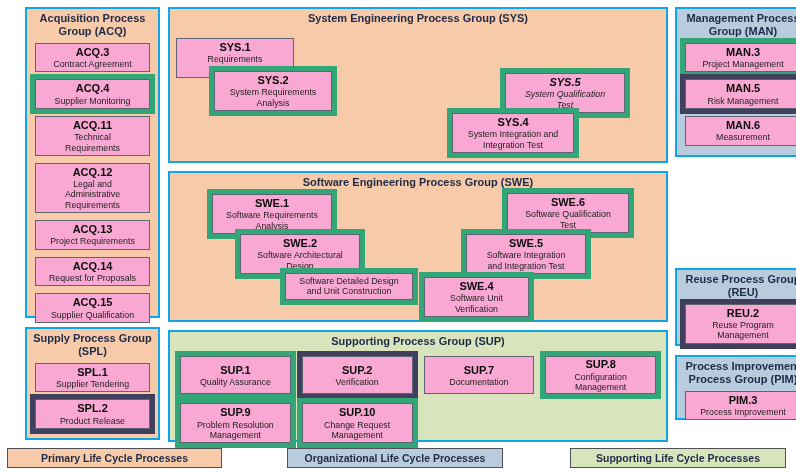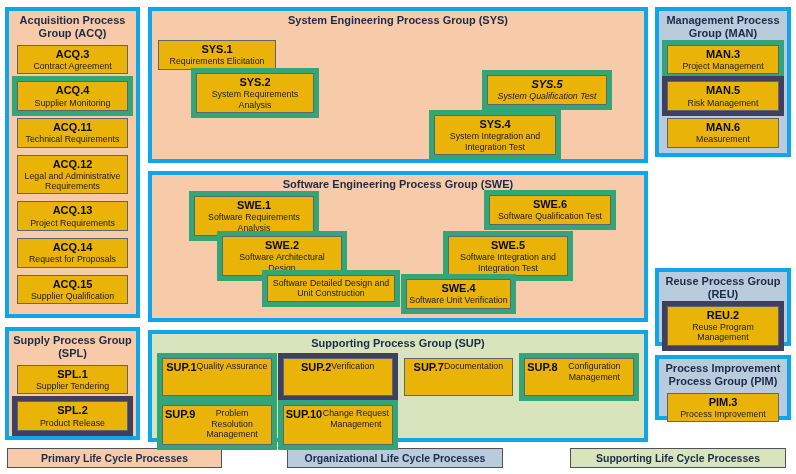--- a/index.html
+++ b/index.html
@@ -1,32 +1,32 @@
 <!DOCTYPE html>
 <html><head>
 <meta charset="utf-8">
 <style>
   html,body { margin:0; padding:0; background:#ffffff; }
   .canvas {
     position:relative; width:796px; height:474px; background:#ffffff;
     font-family:"Liberation Sans", sans-serif; overflow:hidden;
   }
-  .group { position:absolute; border:4px solid #0ea5e9; box-sizing:border-box; }
+  .group { position:absolute; border:2px solid #0ea5e9; box-sizing:border-box;margin-left:20px; }
   .peach      { background:#F7CBA9; }
   .bluegray   { background:#B9CCDD; }
   .lightgreen { background:#D8E4BC; }
 
   .gtitle {
     font-weight:bold; font-size:11px; line-height:1.22; text-align:center;
     color:#1e2a47; padding:3px 4px 1px 4px;
   }
 
   .pbox {
-    background:#eab308; border:1px solid #5d6670; box-sizing:border-box;
-    text-align:center; padding:2px 2px; position:relative; z-index:1;
+    background:#f9a8d4; border:1px solid #5d6670; box-sizing:border-box;
+    text-align:center; padding:2px 12px; position:relative; z-index:1;
   }
   .pbox.g { box-shadow:0 0 0 5px #33A678; }
   .pbox.n { box-shadow:0 0 0 5px #40405E; }
   .pcode  { font-weight:bold; font-size:11px; color:#0c0c0c; line-height:1.2; }
   .plabel { font-size:8.8px; color:#1c1c1c; line-height:1.18; }
 
   
   .colitems { display:flex; flex-direction:column; gap:7px; padding:3px 8px 6px 8px; }
 
   
@@ -52,21 +52,21 @@
   #b-swe3 { left:115px; top:100px; width:128px; z-index:3; }
   #b-swe6 { left:337px; top:20px;  width:122px; z-index:1; }
   #b-swe5 { left:296px; top:61px;  width:120px; z-index:2; }
   #b-swe4 { left:254px; top:104px; width:105px; z-index:3; }
 
   
   .sup-grid {
     display:grid; grid-template-columns:repeat(4, 1fr);
     grid-template-rows:38px 40px; gap:9px 11px; padding:7px 10px 6px 10px;
   }
-  .sup-grid .pbox { display:flex; justify-content:center; }
+  .sup-grid .pbox { display:flex; flex-direction:column; justify-content:center; }
 
   
   .legend {
     position:absolute; top:448px; height:20px; border:1.5px solid #4f5058;
     box-sizing:border-box; display:flex; align-items:center; justify-content:center;
     font-weight:bold; font-size:10.5px; color:#1e2a47;
   }
   #leg-primary { left:7px;   width:215px; }
   #leg-org     { left:287px; width:216px; }
   #leg-sup     { left:570px; width:216px; }

